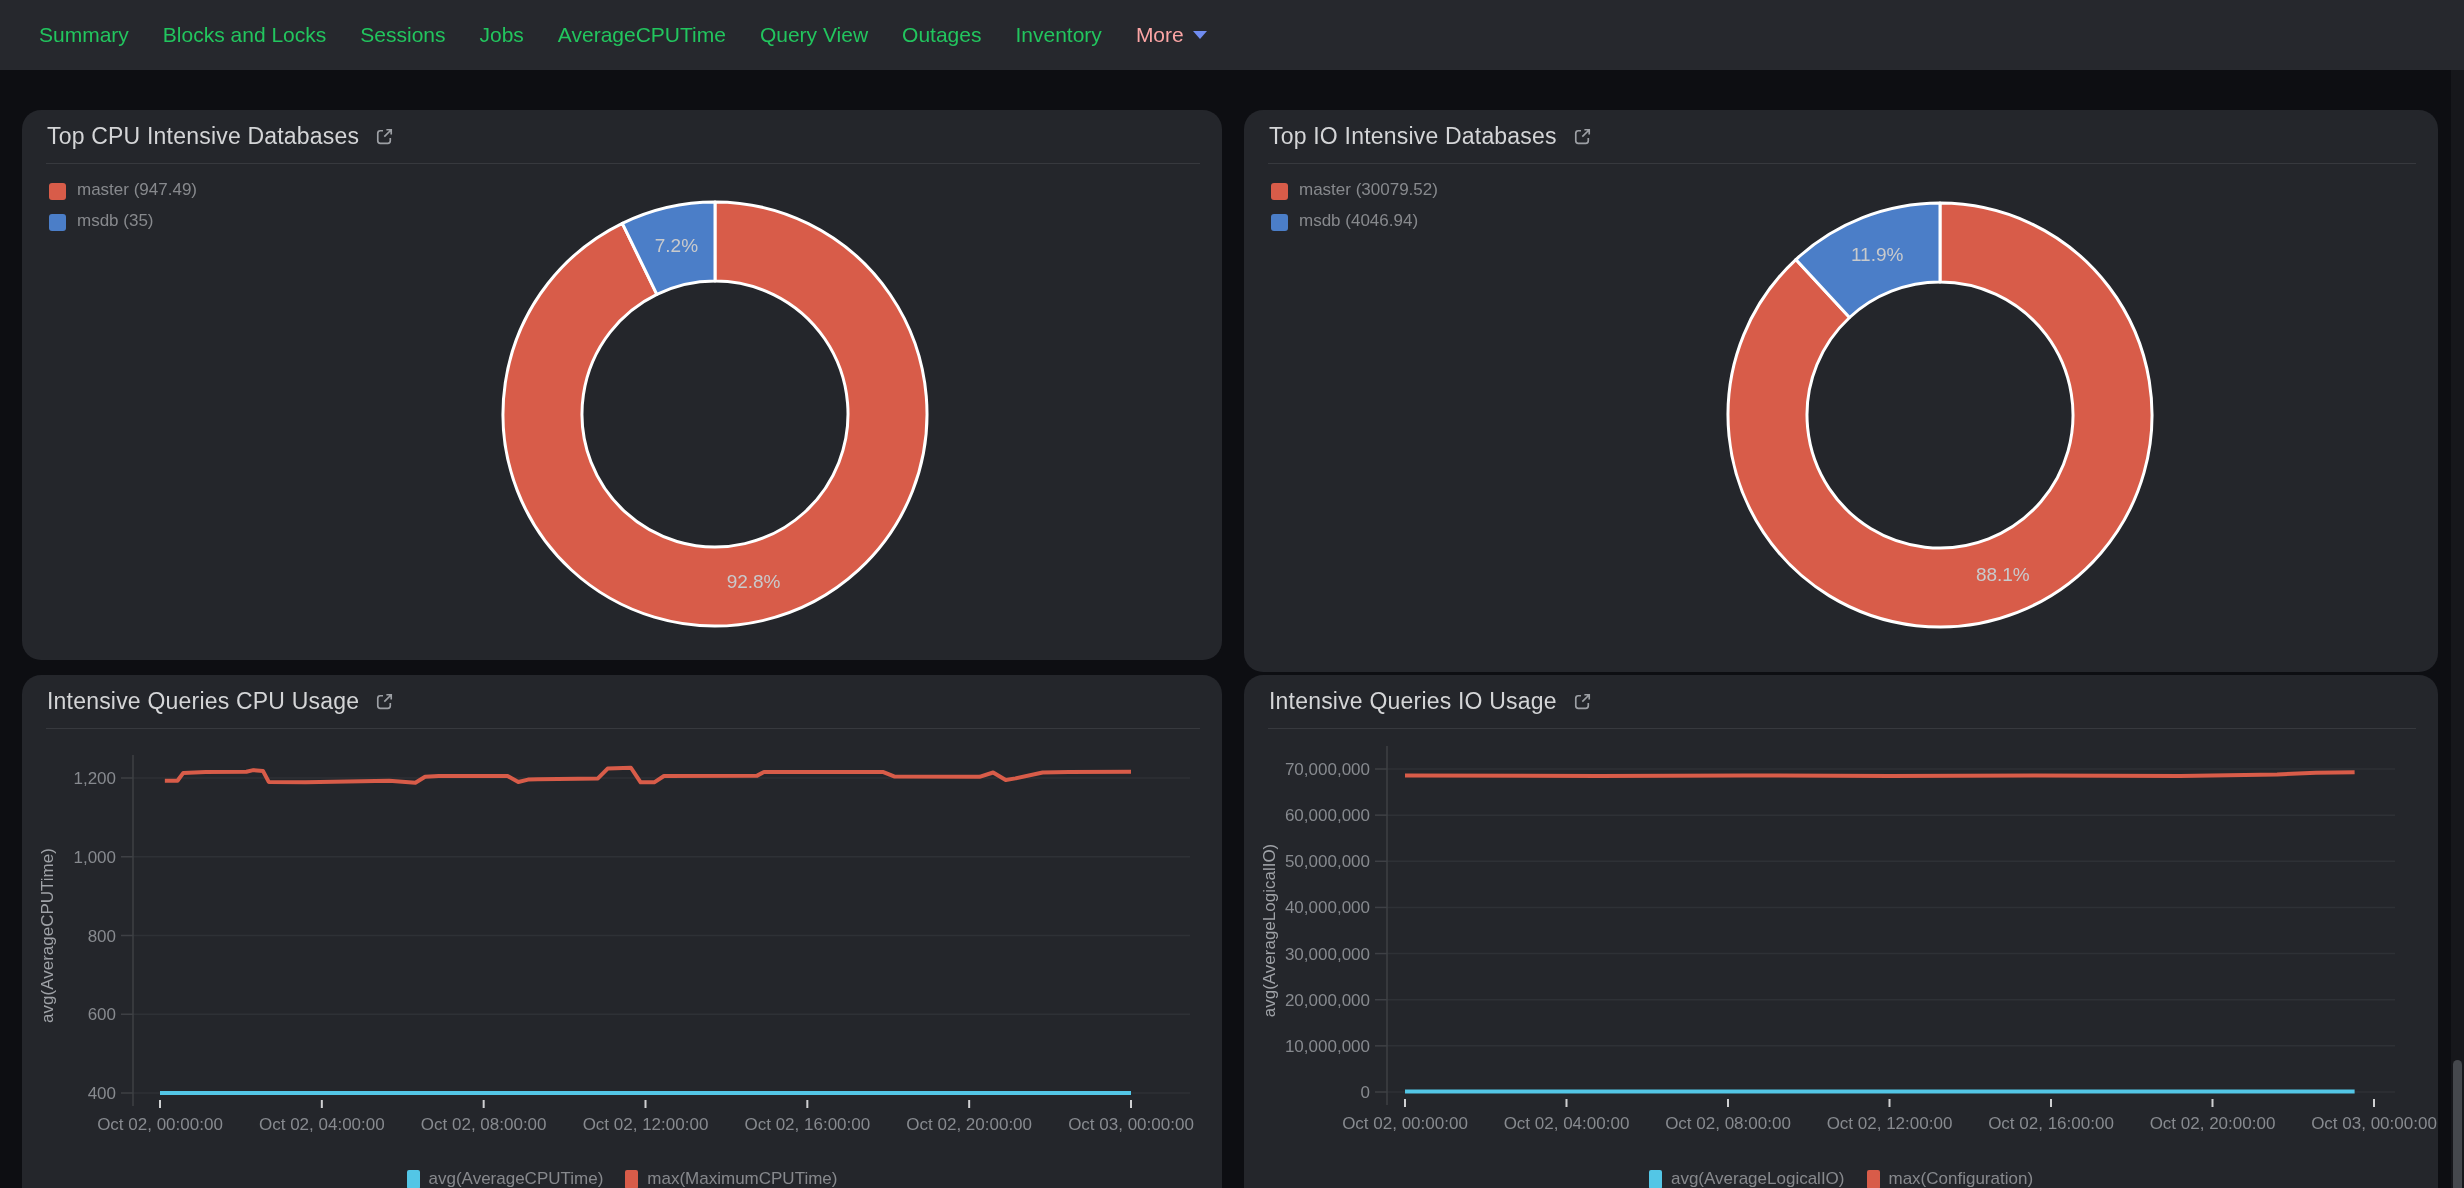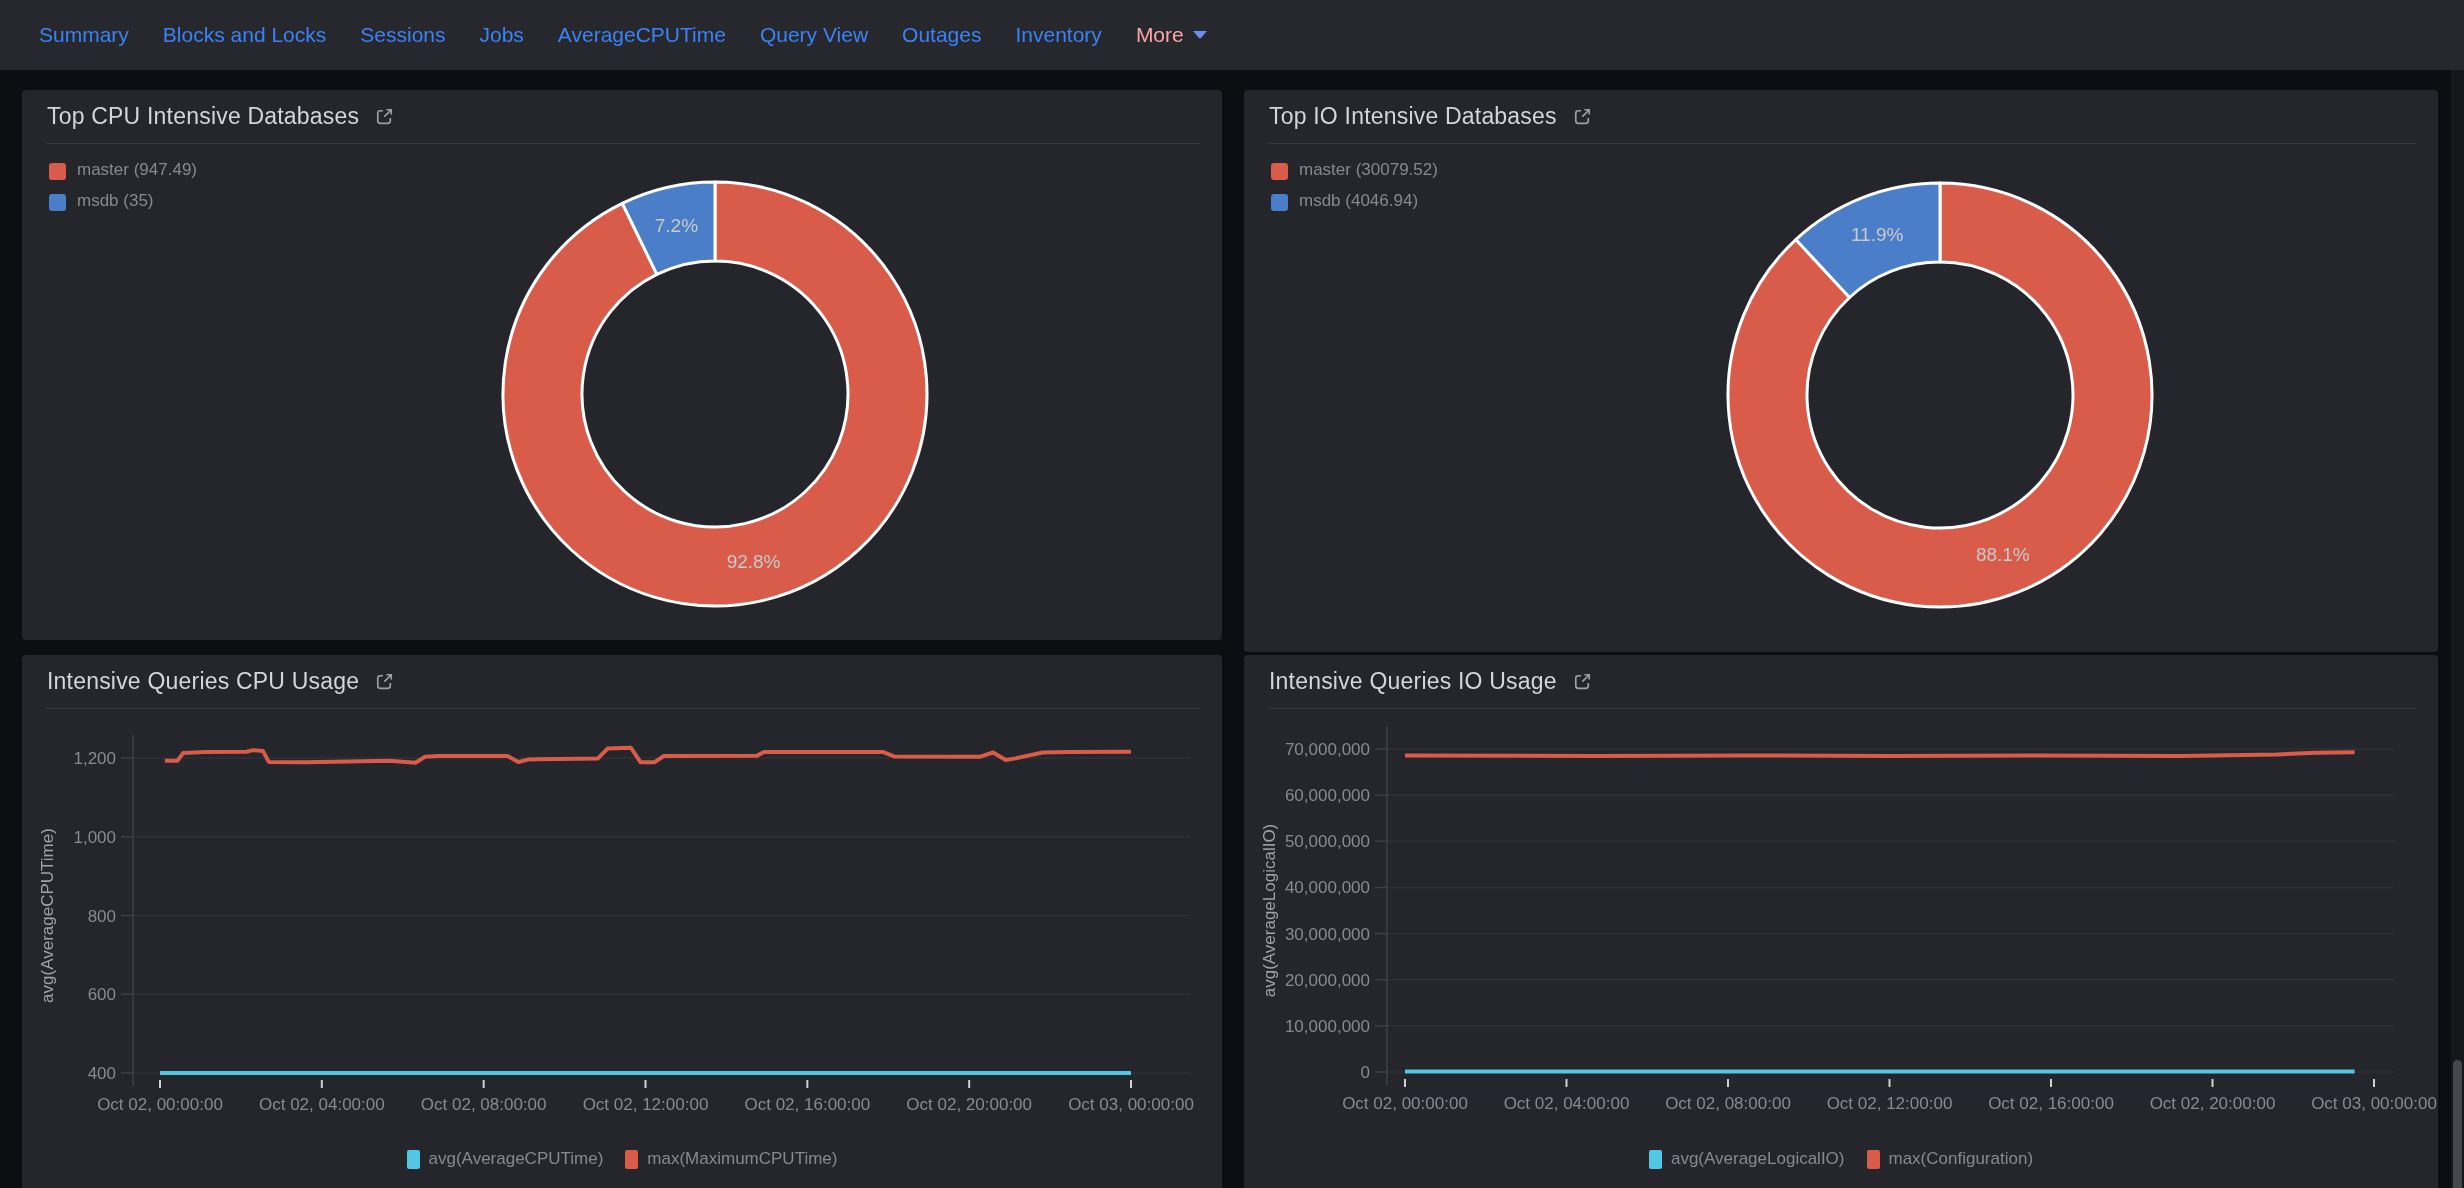--- a/index.html
+++ b/index.html
@@ -3,29 +3,29 @@
 <meta charset="utf-8">
 <style>
   * { margin:0; padding:0; box-sizing:border-box; }
   body { background:#0d0e12; font-family:"Liberation Sans","DejaVu Sans",sans-serif; }
   .screen { position:relative; width:2464px; height:1188px; overflow:hidden; background:#0d0e12; }
 
   
   .nav { position:absolute; top:0; left:0; right:0; height:70px; background:#26282d;
          display:flex; align-items:stretch; padding-left:22px; z-index:5; }
   .nav-item { display:flex; align-items:center; height:70px; padding:3px 17px 0 17px;
-              font-size:21px; color:#3b82f6; cursor:pointer; border-bottom:3px solid transparent; }
+              font-size:21px; color:#22c55e; cursor:pointer; border-bottom:3px solid transparent; }
   .nav-item.active { color:#ebecee; border-bottom-color:#ffffff; font-weight:500; }
   .nav-item.more { color:#fca5a5; font-weight:500; }
   .caret { display:inline-block; width:0; height:0; margin-left:9px;
            border-left:7px solid transparent; border-right:7px solid transparent;
            border-top:8px solid #6f8cf0; }
 
   
-  .panel { position:absolute; background:#24262b; border-radius:4px; overflow:hidden; }
+  .panel { position:absolute; background:#24262b; border-radius:19px; overflow:hidden;margin-top:20px; }
   .panel-header { position:absolute; top:0; left:0; right:0; height:53px;
                   display:flex; align-items:center; padding-left:25px; }
   .panel-title { font-size:23px; color:#d4d5d7; font-weight:500; letter-spacing:.2px; }
   .ext-icon { width:21px; height:21px; margin-left:15px; cursor:pointer; }
   .panel-divider { position:absolute; top:53px; left:24px; right:22px; height:1px; background:#37393e; }
 
   .chart-svg { position:absolute; top:0; left:0; }
 
   
   .pie-legend { position:absolute; top:70px; left:27px; display:flex; flex-direction:column; gap:11px; }

